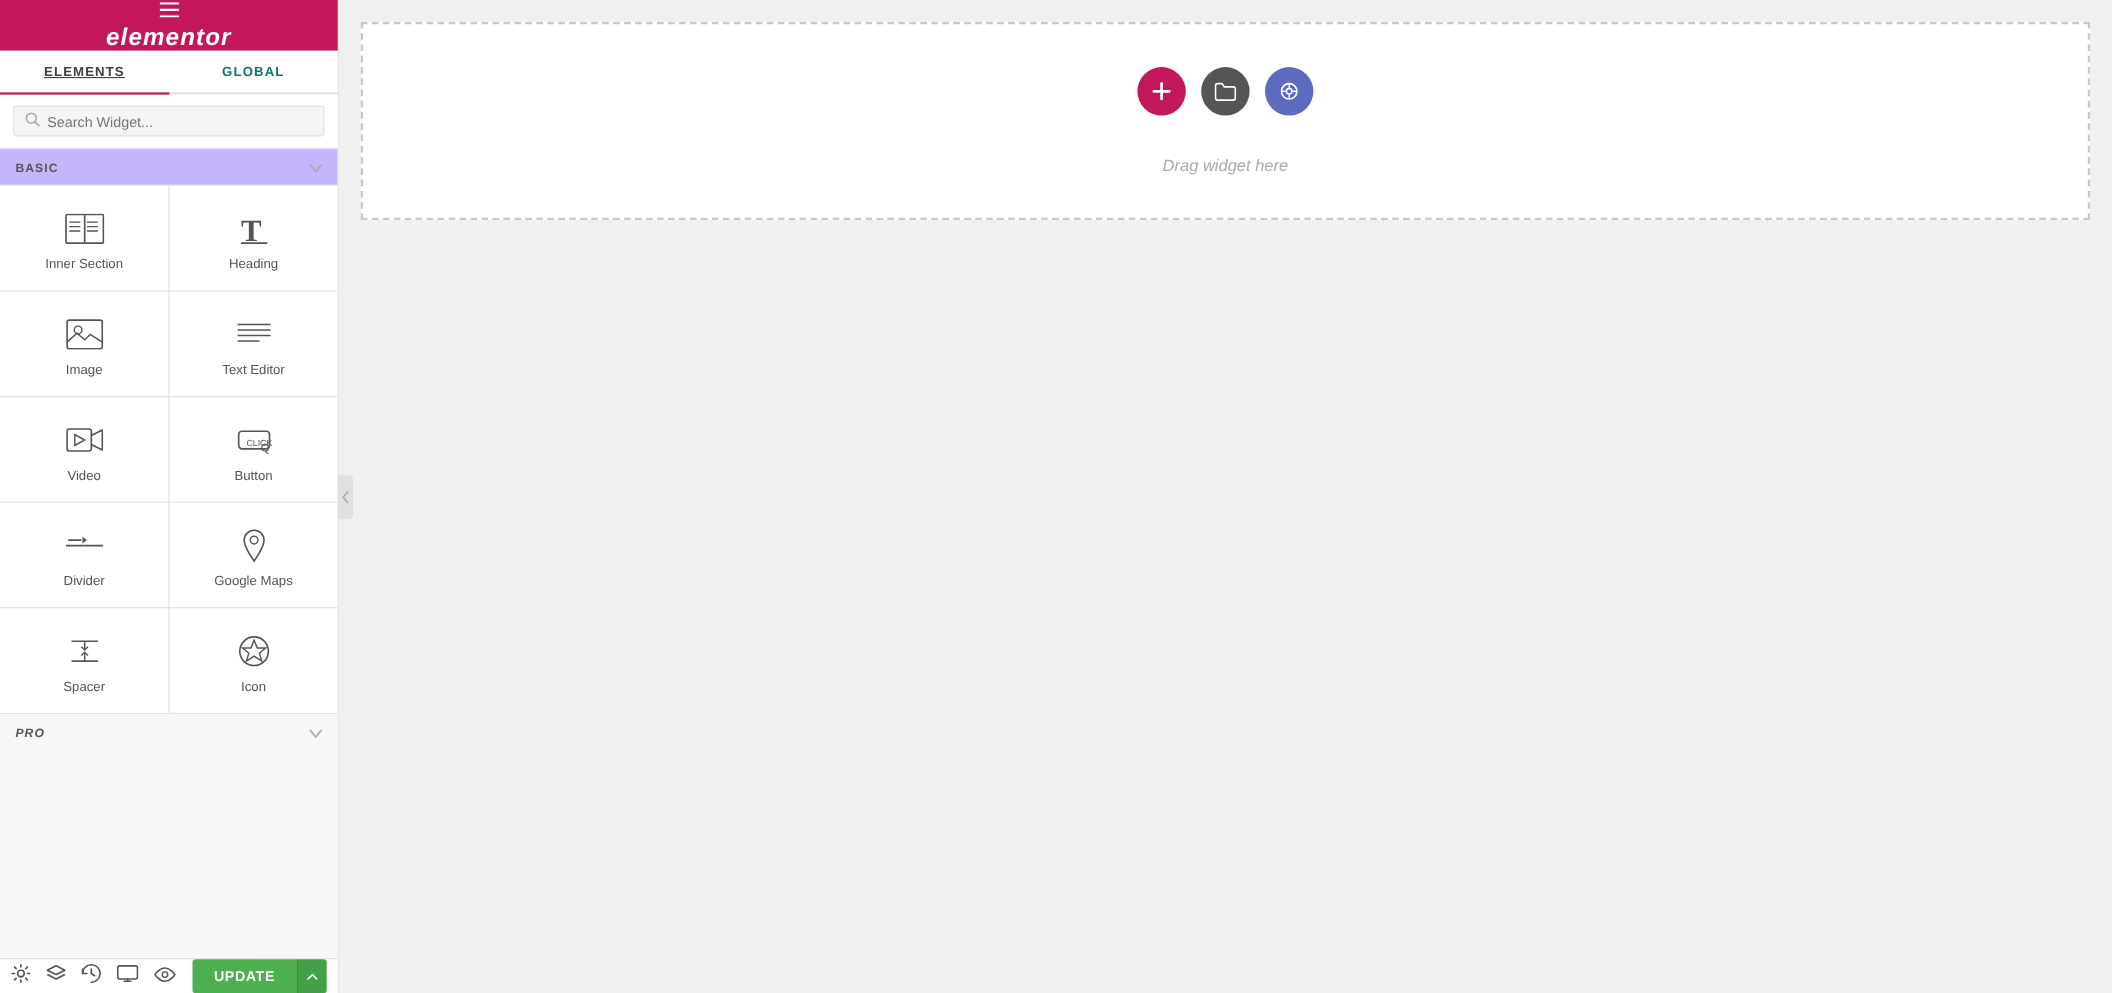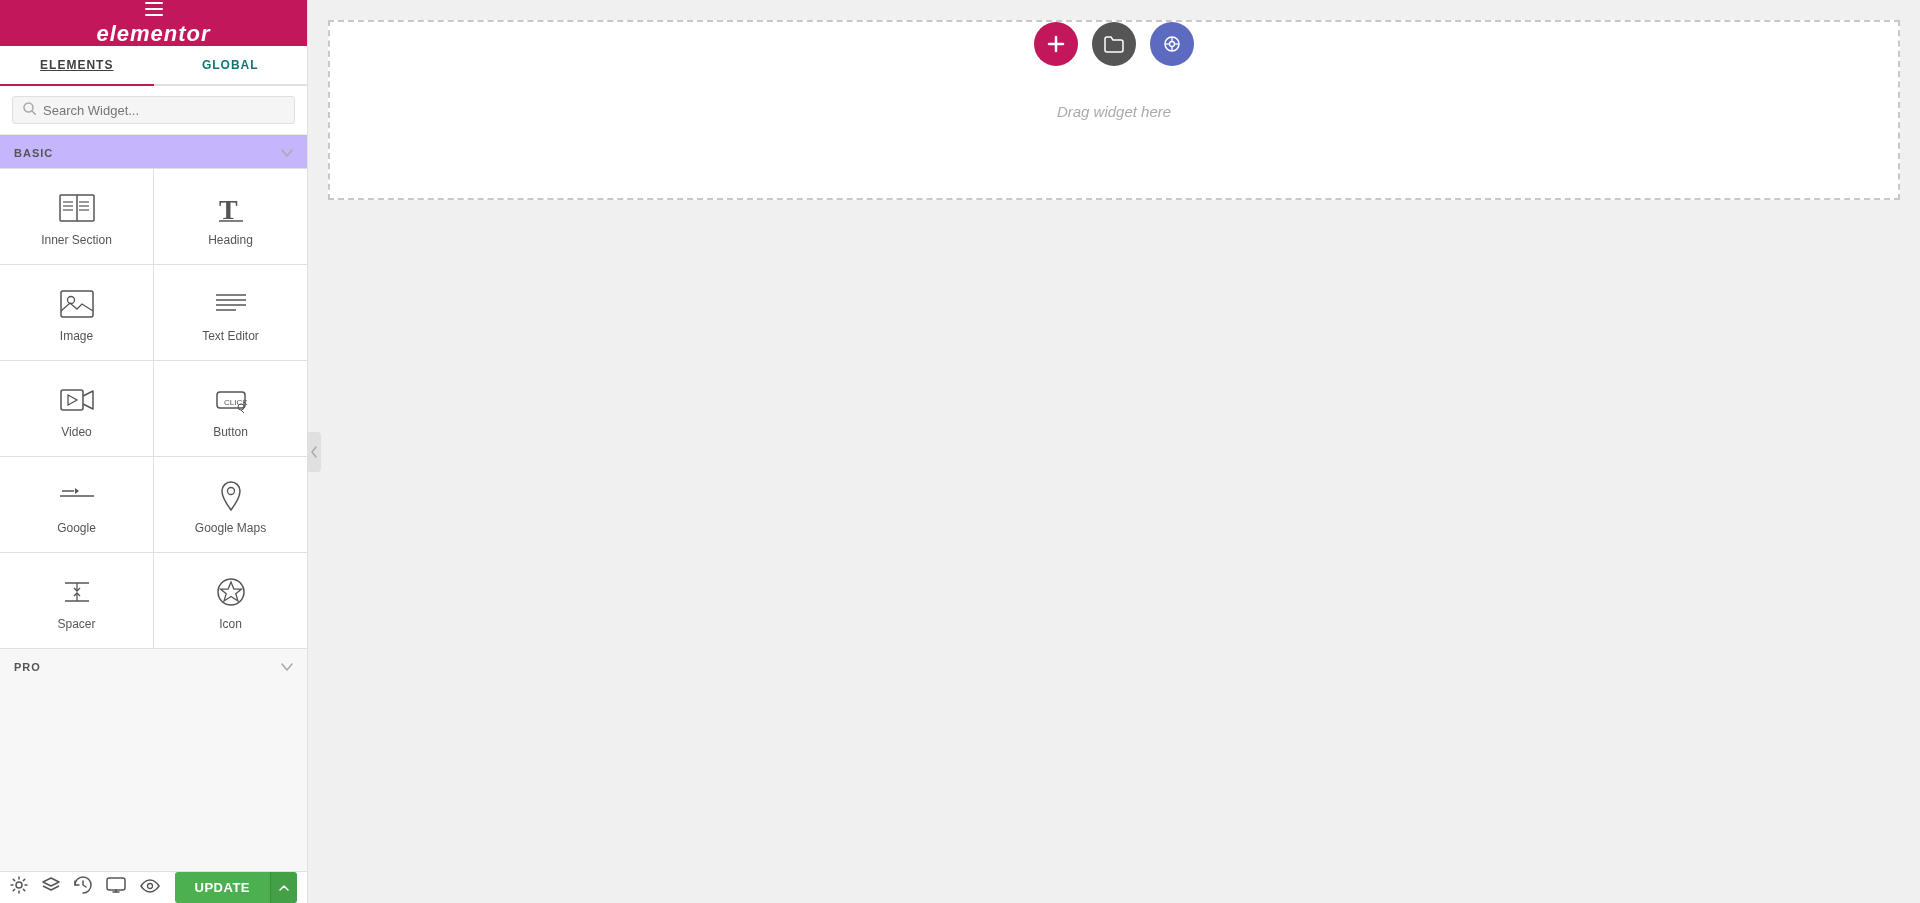--- a/index.html
+++ b/index.html
@@ -157,20 +157,21 @@
 
     
     .pro-section-header {
       display: flex;
       align-items: center;
       justify-content: space-between;
       padding: 10px 14px 8px;
       cursor: pointer;
       background: #f7f7f7;
       border-top: 1px solid #e0e0e0;
+      font-style: italic;
     }
 
     
     .sidebar-footer {
       height: 32px;
       background: #fff;
       border-top: 1px solid #e0e0e0;
       display: flex;
       align-items: center;
       justify-content: space-between;
@@ -234,20 +235,21 @@
       width: 100%;
     }
     .drop-zone {
       border: 2px dashed #c8c8c8;
       background: #fff;
       width: calc(100% - 0px);
       min-height: 180px;
       display: flex;
       flex-direction: column;
       align-items: center;
+      justify-content: center;
       position: relative;
       margin-bottom: 0;
       gap: 23px;
     }
     .drop-zone-actions {
       display: flex;
       gap: 14px;
       margin-bottom: 14px;
     }
     .dz-btn {
@@ -402,21 +404,21 @@
 
       <div class="widget-item">
         <div class="widget-icon">
           <svg width="34" height="24" viewBox="0 0 34 24" fill="none">
             <line x1="2" y1="7" x2="14" y2="7" stroke="#555" stroke-width="1.5"></line>
             <polygon points="15,4 15,10 19,7" fill="#555"></polygon>
             <line x1="17" y1="12" x2="34" y2="12" stroke="#555" stroke-width="1.5"></line>
             <line x1="0" y1="12" x2="17" y2="12" stroke="#555" stroke-width="1.5"></line>
           </svg>
         </div>
-        <span class="widget-label">Google</span>
+        <span class="widget-label">Divider</span>
       </div>
 
       <div class="widget-item">
         <div class="widget-icon">
           <svg width="30" height="32" viewBox="0 0 30 32" fill="none">
             <path d="M15 2C10.03 2 6 6.03 6 11c0 7 9 19 9 19s9-12 9-19c0-4.97-4.03-9-9-9z" stroke="#555" stroke-width="1.5" fill="none"></path>
             <circle cx="15" cy="11" r="3.5" stroke="#555" stroke-width="1.3"></circle>
           </svg>
         </div>
         <span class="widget-label">Google Maps</span>

